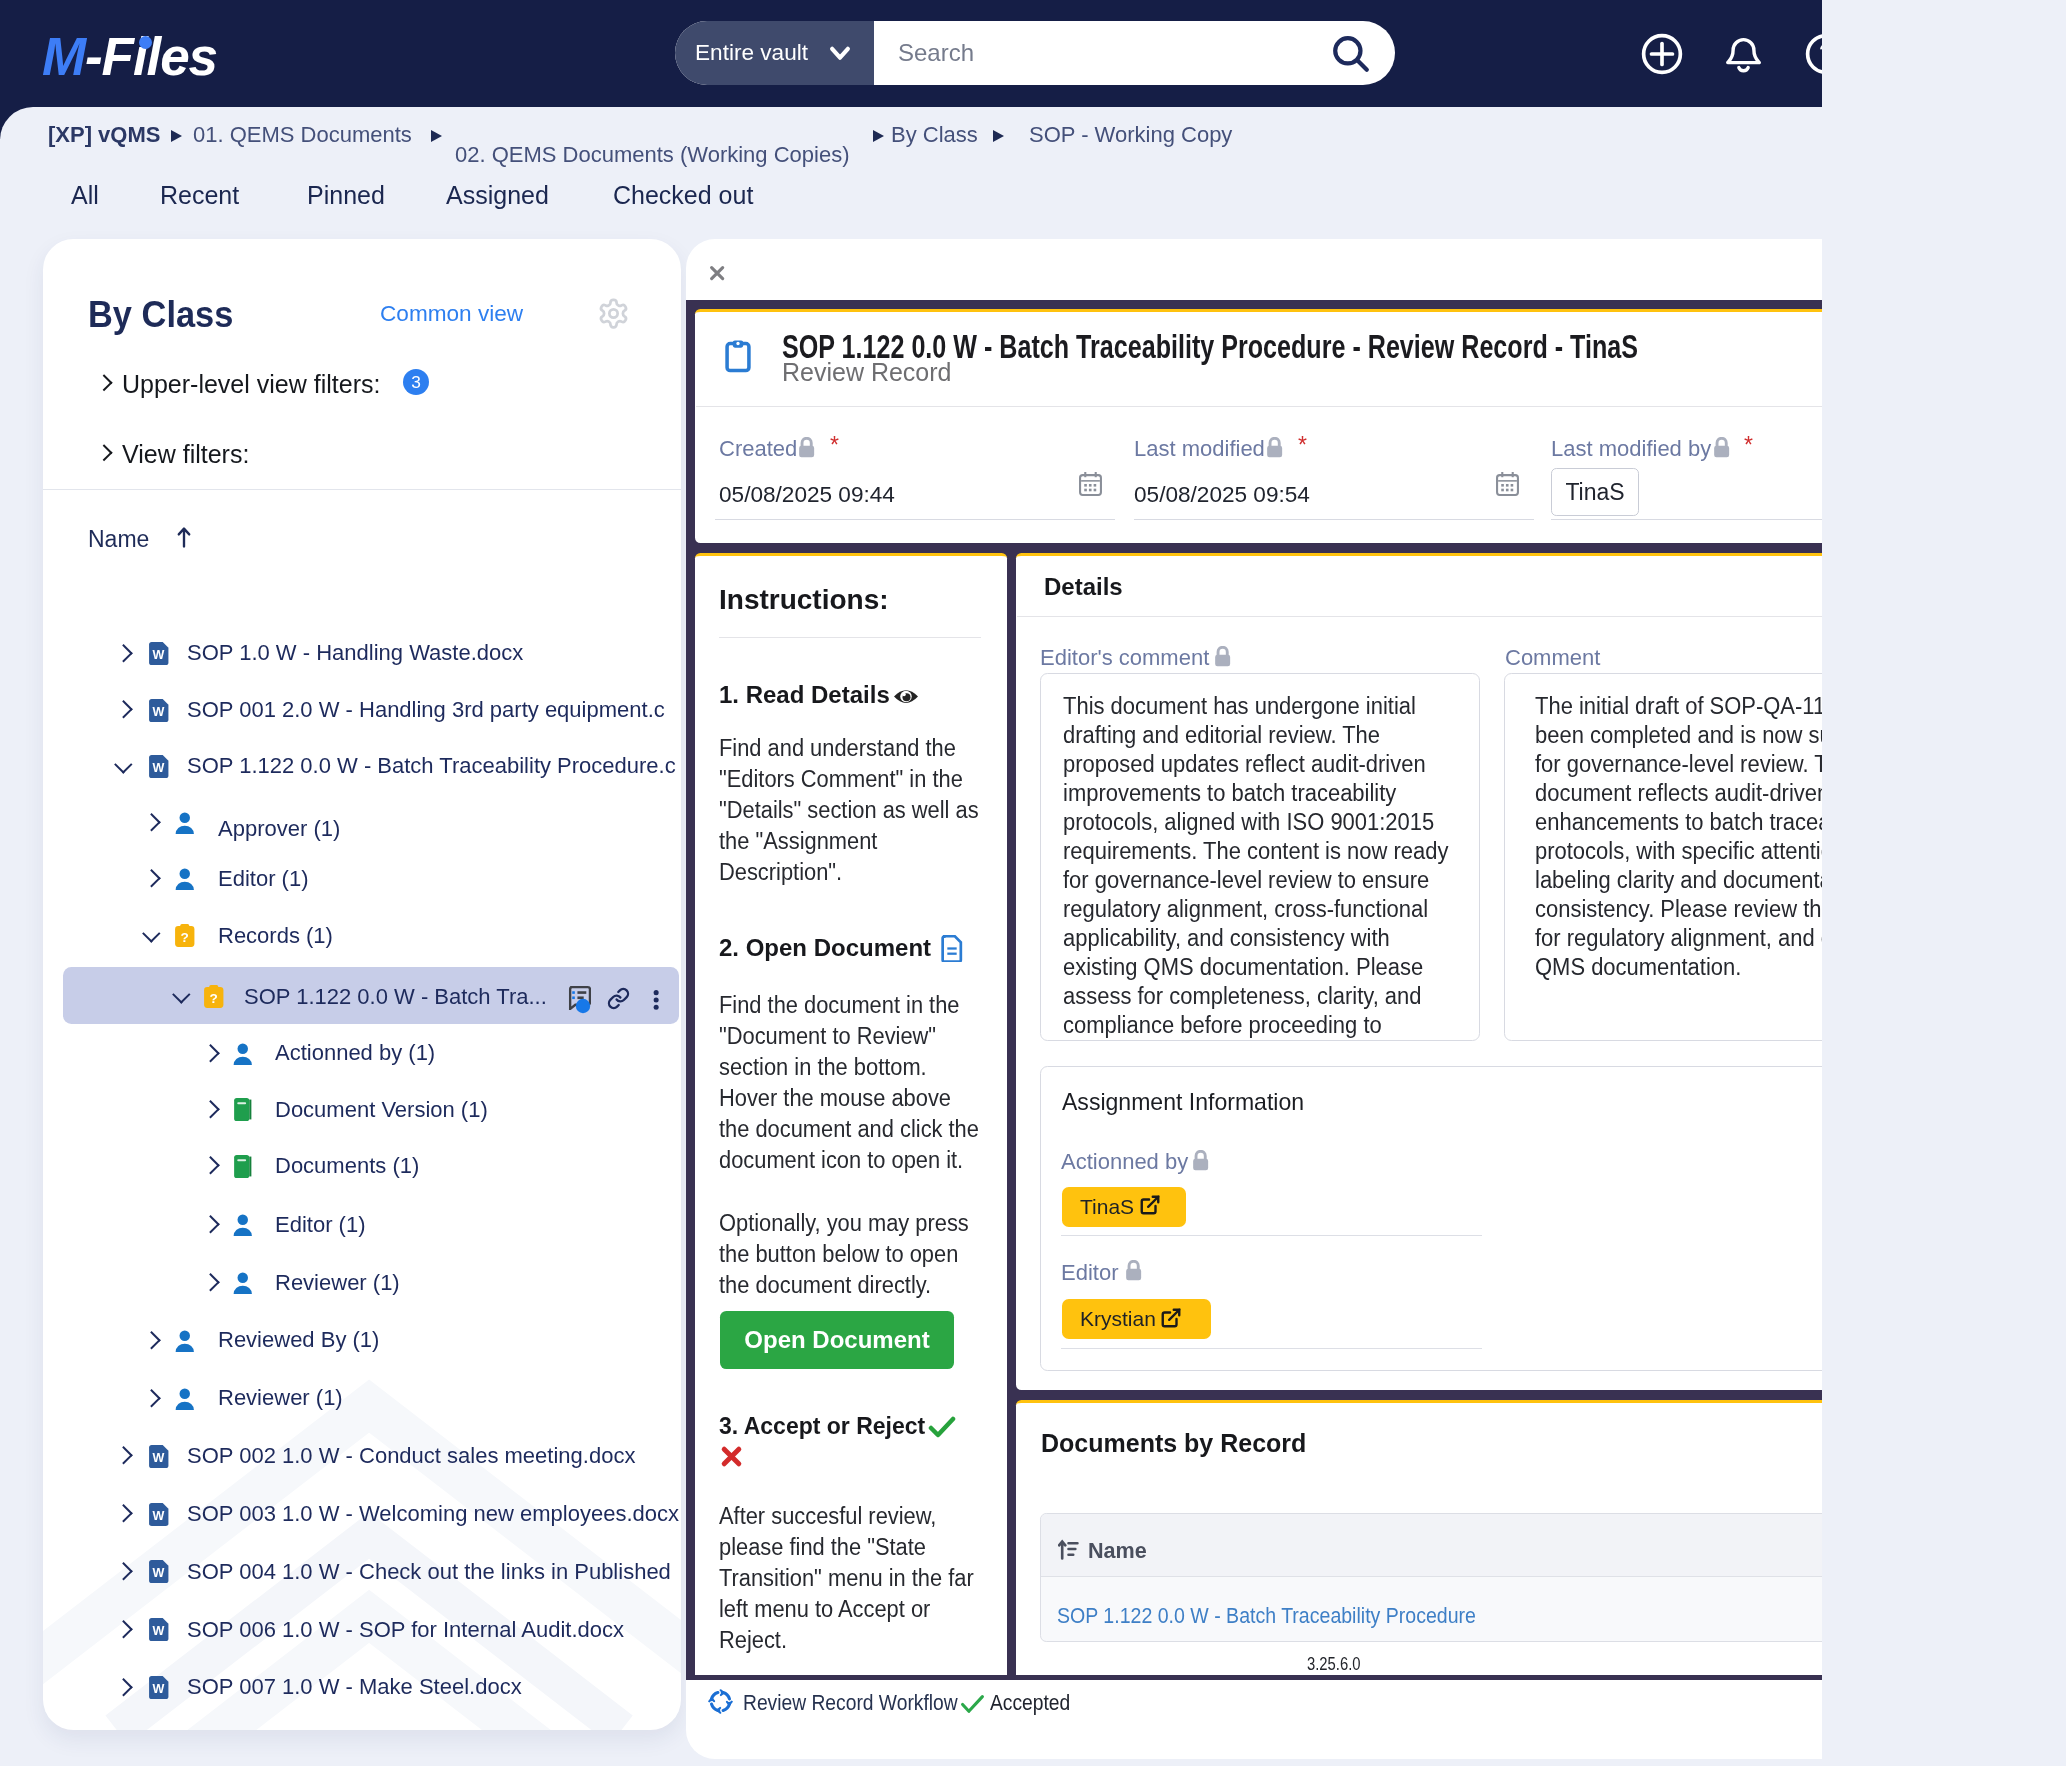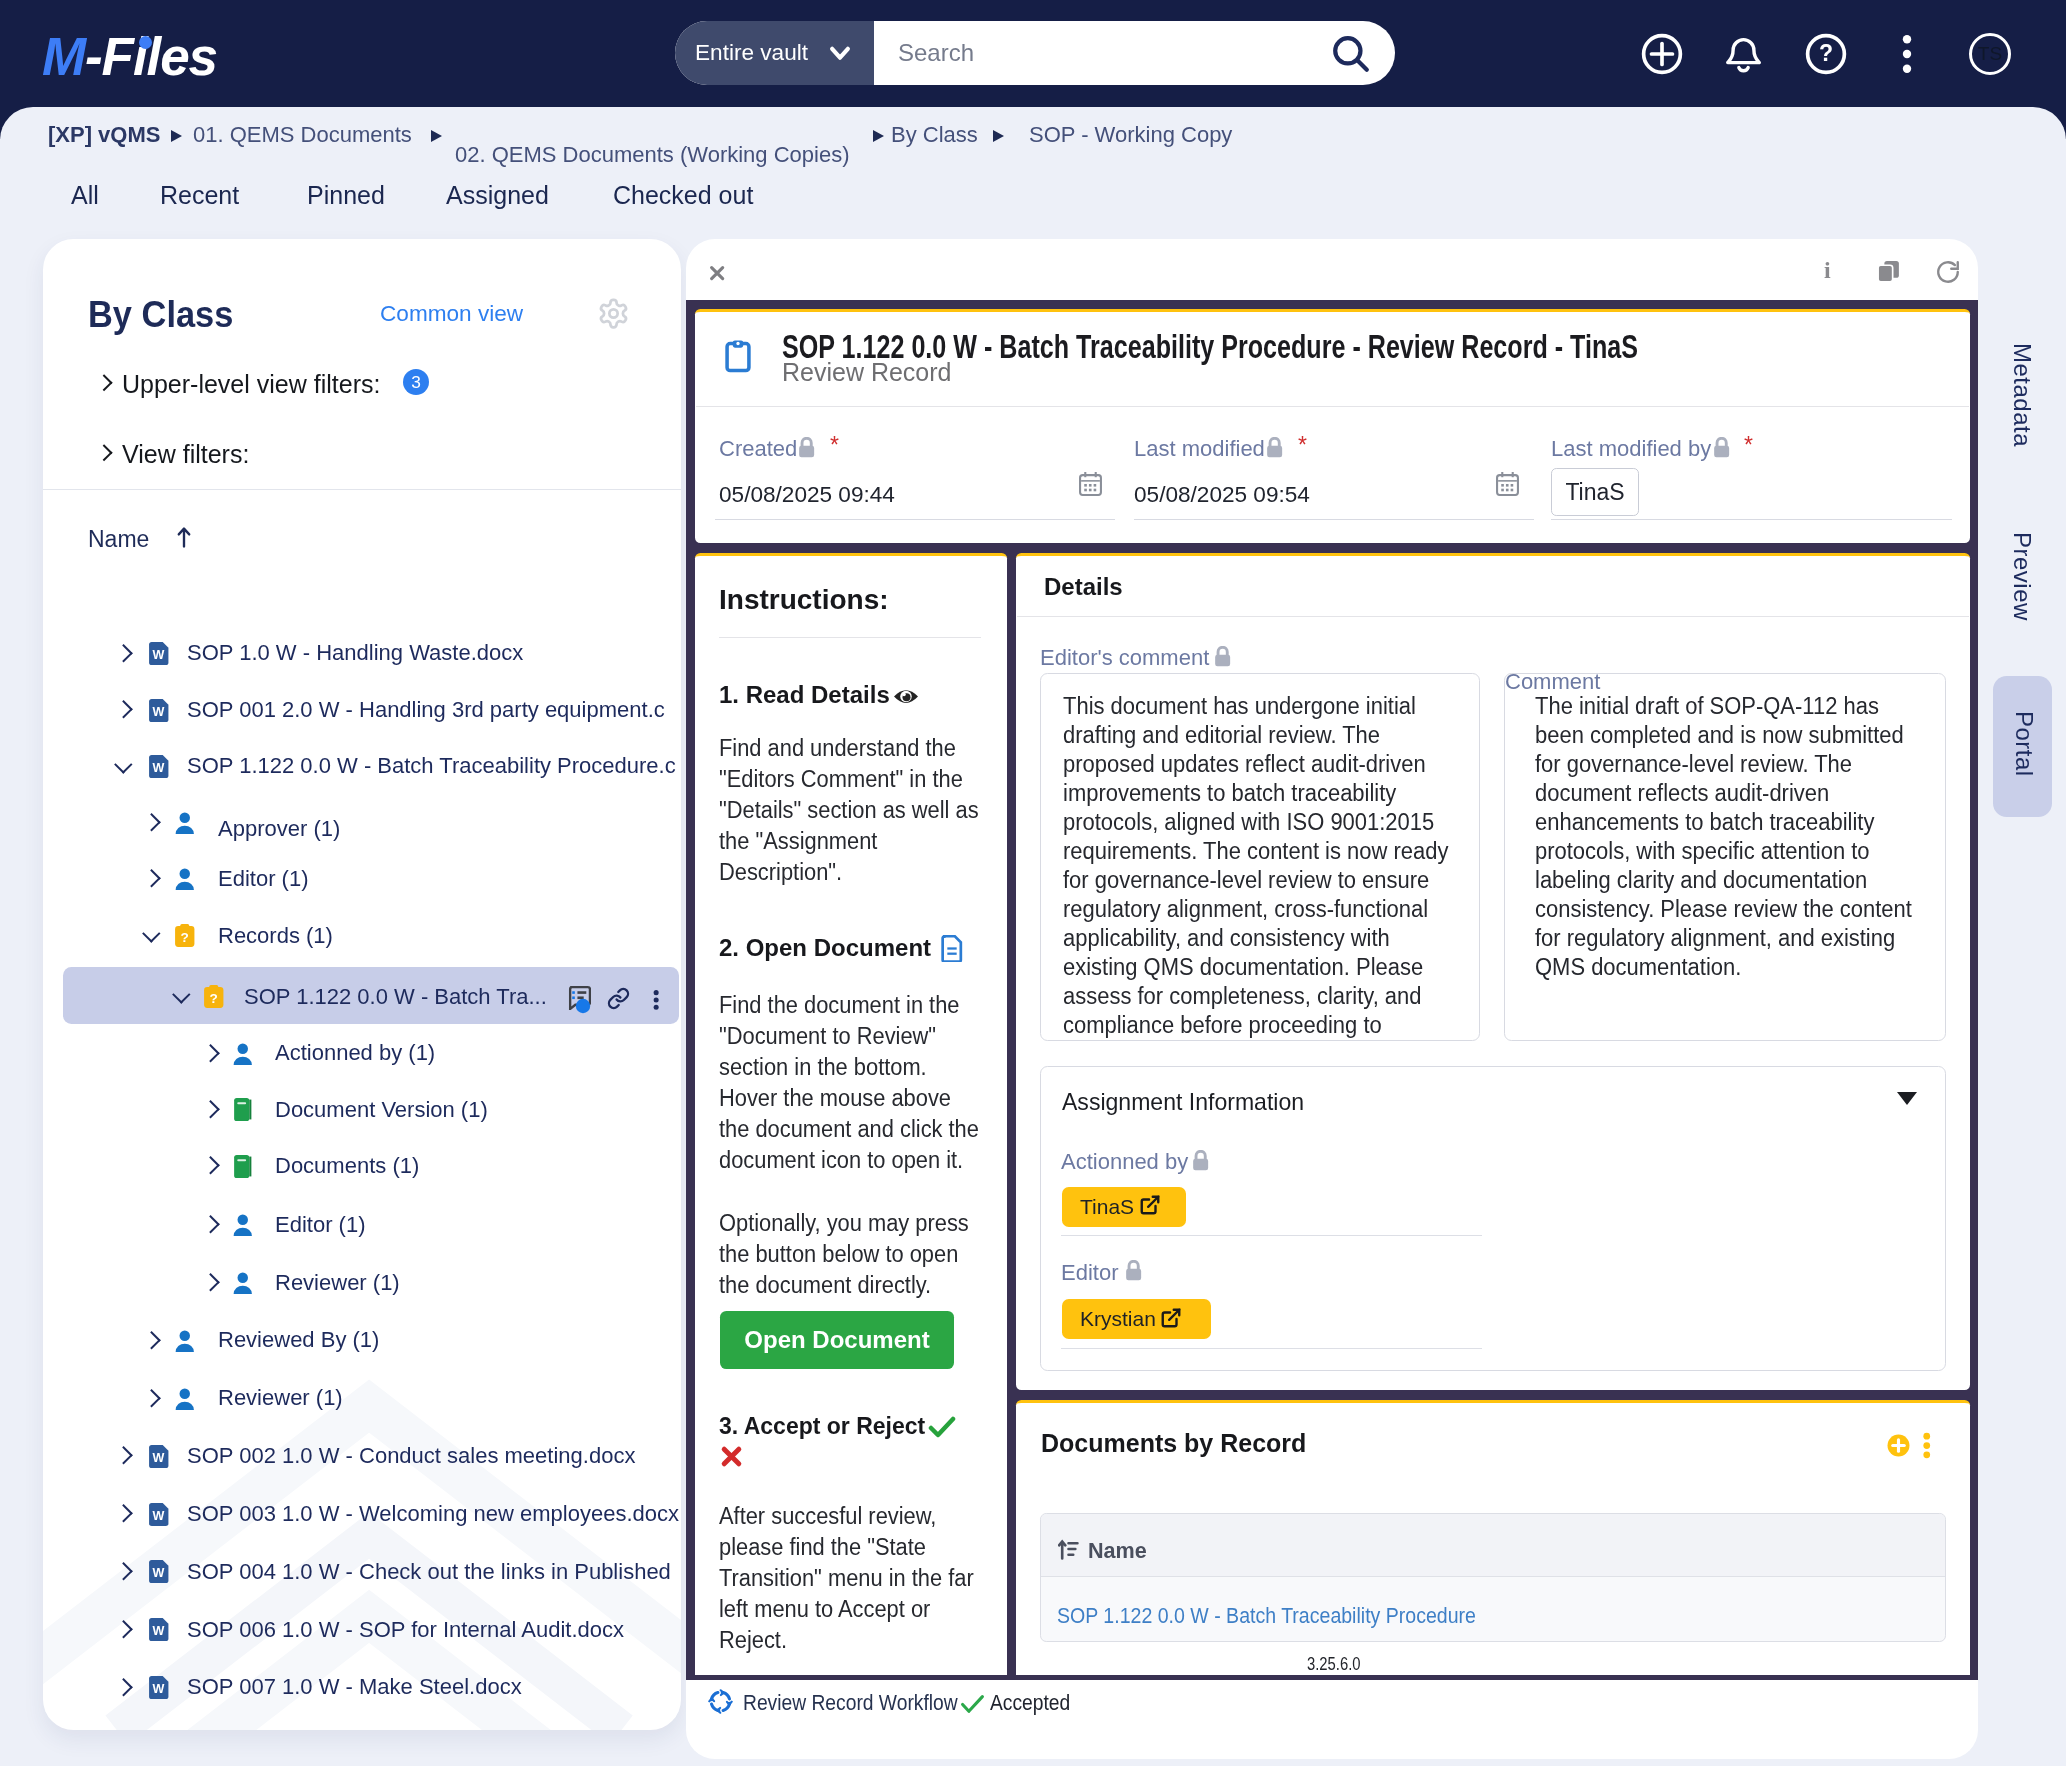--- a/index.html
+++ b/index.html
@@ -1,18 +1,18 @@
 <!DOCTYPE html>
 <html style="font-size:8.4px"><head>
 <meta charset="utf-8">
 <style>
 * { margin:0; padding:0; box-sizing:border-box; }
 html,body { width:2066px; height:1766px; }
 body { font-family:"Liberation Sans", sans-serif; background:#EDF0F8; }
-#page { position:relative; width:2066px; height:1766px; overflow:hidden; background:#EDF0F8; }
+#page { position:relative; width:1822px; height:1766px; overflow:hidden; background:#EDF0F8; }
 .abs { position:absolute; }
 #hdr { left:0; top:0; width:2066px; height:139px; background:#151E46; }
 #content { left:0; top:107px; width:2066px; height:1659px; background:#EDF0F8; border-radius:33px 33px 0 0; }
 #logo { left:42px; top:26px; font-size:53px; font-weight:700; font-style:italic; color:#fff; letter-spacing:-1.1px; }
 #logo .m { color:#3D7DF6; }
 #idot { left:139px; top:36px; width:13px; height:13px; border-radius:50%; background:#3D7DF6; }
 #sbar { left:675px; top:20.5px; width:720px; height:64px; border-radius:32px; background:#fff; }
 #sleft { left:675px; top:20.5px; width:199px; height:64px; border-radius:32px 0 0 32px; background:#3F4A6C; color:#fff; font-size:22.6px; line-height:64px; padding-left:20px; }
 #sph { left:898px; top:20.5px; font-size:24px; line-height:64px; color:#757B8C; }
 .bc { top:122px; font-size:22px; color:#44507A; white-space:nowrap; }
@@ -388,21 +388,21 @@
     </svg>
   <div class="abs ipar" style="left:719px; top:1501px; white-space:nowrap;">After succesful review,<br>please find the "State<br>Transition" menu in the far<br>left menu to Accept or<br>Reject.</div>
 
   <div class="abs" id="dtitle">Details</div>
   <div class="abs" id="ddiv"></div>
   <div class="abs dlabel" style="left:1040px; top:645px;">Editor's comment</div>
   <svg class="abs" style="left:1214px;top:646px" width="17.3" height="21" viewBox="0 0 30 36">
 <path d="M7 16 V10 a8 8 0 0 1 16 0 V16" fill="none" stroke="#ABB0BE" stroke-width="5"></path>
 <rect x="2" y="15" width="26" height="20" rx="4" fill="#ABB0BE"></rect>
     </svg>
-  <div class="abs dlabel" style="left:1505px; top:645px;margin-top:24px;">Comment</div>
+  <div class="abs dlabel" style="left:1505px; top:645px;">Comment</div>
   <div class="abs dbox" style="left:1040px; top:673px; width:440px; height:368px; padding:18px 22px;">
       <div>This document has undergone initial<br>drafting and editorial review. The<br>proposed updates reflect audit-driven<br>improvements to batch traceability<br>protocols, aligned with ISO 9001:2015<br>requirements. The content is now ready<br>for governance-level review to ensure<br>regulatory alignment, cross-functional<br>applicability, and consistency with<br>existing QMS documentation. Please<br>assess for completeness, clarity, and<br>compliance before proceeding to<br>approval</div>
     </div>
   <div class="abs dbox" style="left:1504px; top:673px; width:442px; height:368px; padding:18px 30px;">
       <div>The initial draft of SOP-QA-112 has<br>been completed and is now submitted<br>for governance-level review. The<br>document reflects audit-driven<br>enhancements to batch traceability<br>protocols, with specific attention to<br>labeling clarity and documentation<br>consistency. Please review the content<br>for regulatory alignment, and existing<br>QMS documentation.</div>
     </div>
   <div class="abs" id="aibox"></div>
   <div class="abs" style="left:1062px; top:1088px; font-size:24px; color:#1B1D22; transform:scaleX(0.96); transform-origin:left;">Assignment Information</div>
   <div class="abs" style="left:1897px; top:1092px; width:0; height:0; border-top:13.7px solid #1B1D22; border-left:10.5px solid transparent; border-right:10.5px solid transparent;"></div>
   <div class="abs dlabel" style="left:1061px; top:1149px;">Actionned by</div>

